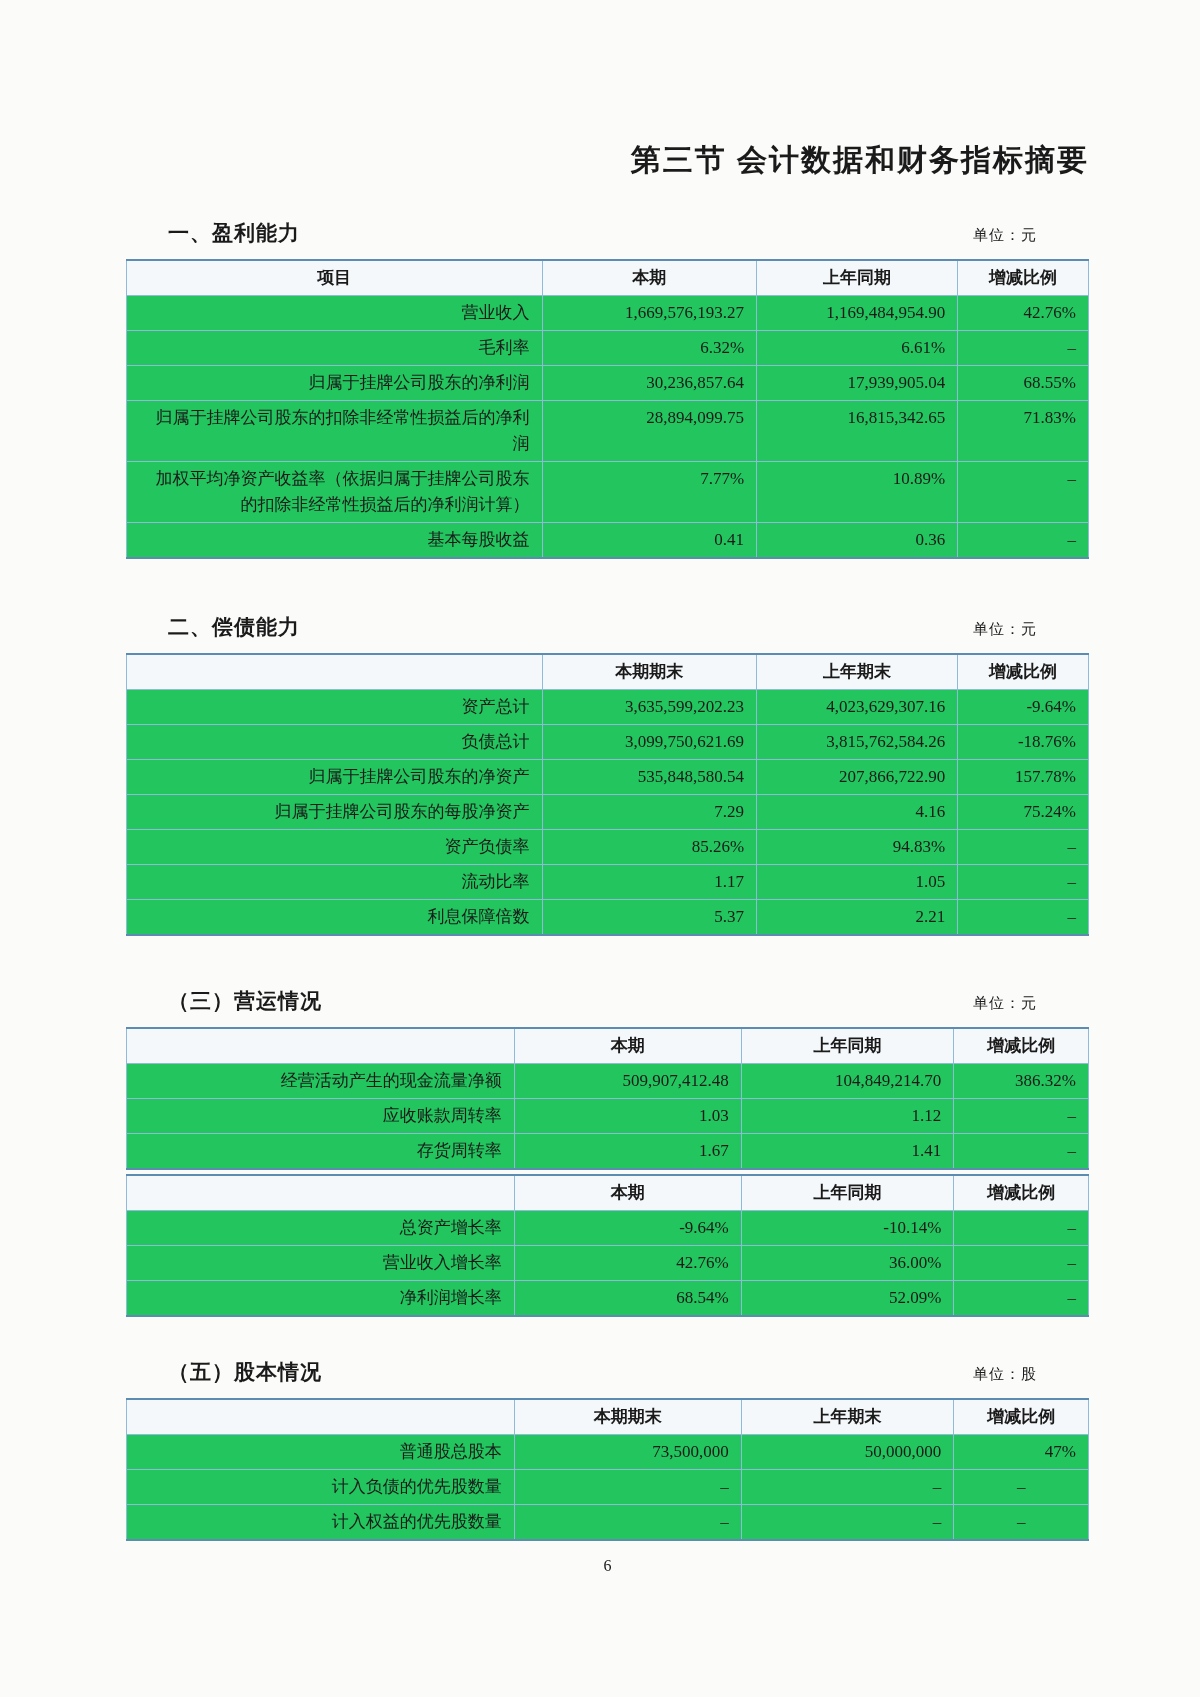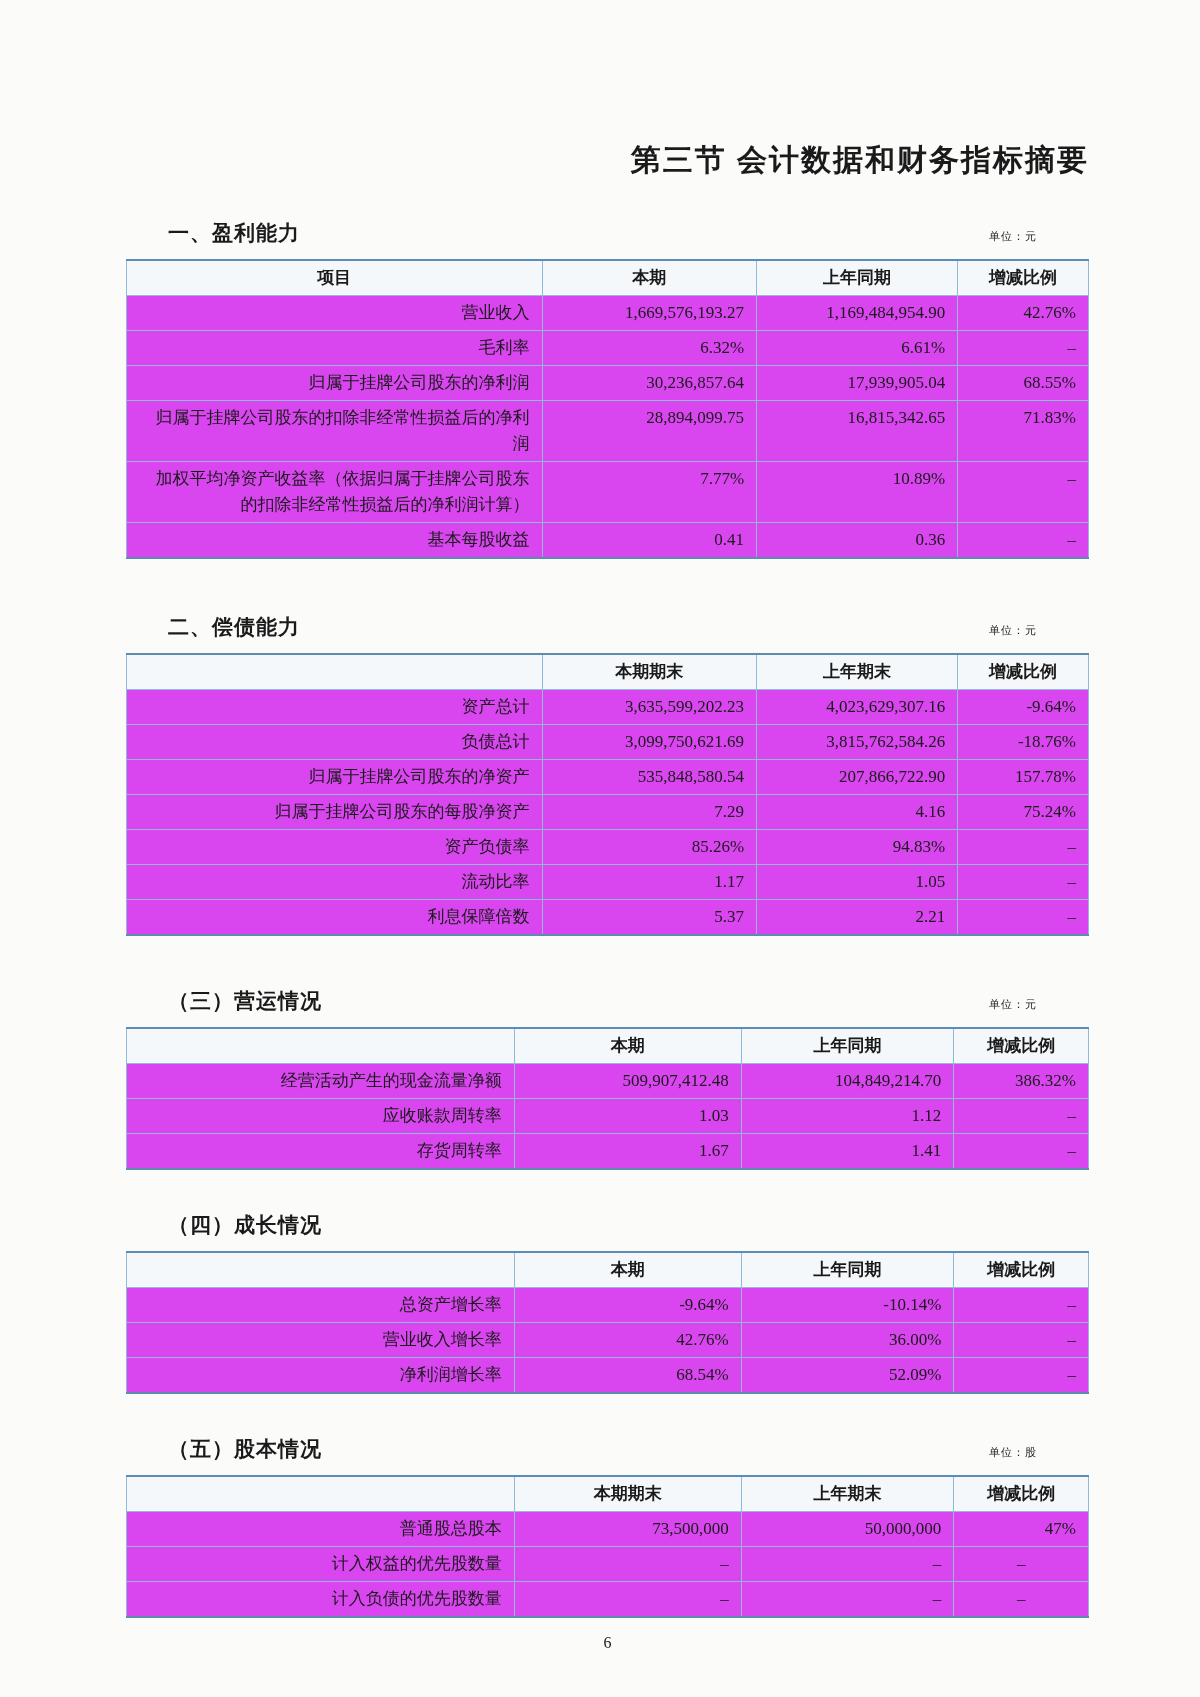--- a/index.html
+++ b/index.html
@@ -37,30 +37,30 @@
   }
   .sec-head h2{
     margin:0 0 0 42px;
     font-family:"Liberation Sans","DejaVu Sans",sans-serif;
     font-weight:bold;
     font-size:21px;
     line-height:28px;
     letter-spacing:1px;
   }
   .unit{
-    font-size:11px;
+    font-size:15px;
     margin-right:52px;
     letter-spacing:1px;
   }
   table.fin{
     width:100%;
     border-collapse:collapse;
     table-layout:fixed;
     font-size:17px;
-    background:#d946ef;
+    background:#22c55e;
     border-top:2px solid #5d8cb3;
     border-bottom:2px solid #5d8cb3;
   }
   table.fin th, table.fin td{
     border:1px solid #8fbad9;
     vertical-align:top;
     line-height:26px;
     padding:4px 12px;
     overflow:hidden;
     word-break:break-all;
@@ -265,24 +265,20 @@
               <td class="al">存货周转率</td>
               <td class="ar">1.67</td>
               <td class="ar">1.41</td>
               <td class="ar">–</td>
             </tr>
           </tbody>
         </table>
     </section>
 
     <section class="s4">
-      <div class="sec-head">
-        <h2>（四）成长情况</h2>
-        <span class="unit"></span>
-      </div>
       <table class="fin t4">
         <colgroup>
             <col style="width:40.3%">
             <col style="width:23.6%">
             <col style="width:22.1%">
             <col style="width:14%">
           </colgroup>
       <thead>
             <tr>
               <th></th>
@@ -335,31 +331,31 @@
             </tr>
           </thead>
           <tbody>
             <tr>
               <td class="al">普通股总股本</td>
               <td class="ar">73,500,000</td>
               <td class="ar">50,000,000</td>
               <td class="ar">47%</td>
             </tr>
             <tr>
+              <td class="al">计入负债的优先股数量</td>
+              <td class="al">–</td>
+              <td class="al">–</td>
+              <td class="ac">–</td>
+            </tr>
+            <tr>
               <td class="al">计入权益的优先股数量</td>
               <td class="al">–</td>
               <td class="al">–</td>
               <td class="ac">–</td>
             </tr>
-            <tr>
-              <td class="al">计入负债的优先股数量</td>
-              <td class="al">–</td>
-              <td class="al">–</td>
-              <td class="ac">–</td>
-            </tr>
           </tbody>
         </table>
     </section>
 
     <div class="page-num">6</div>
 
   </div>
 </div>
 
 </body></html>

